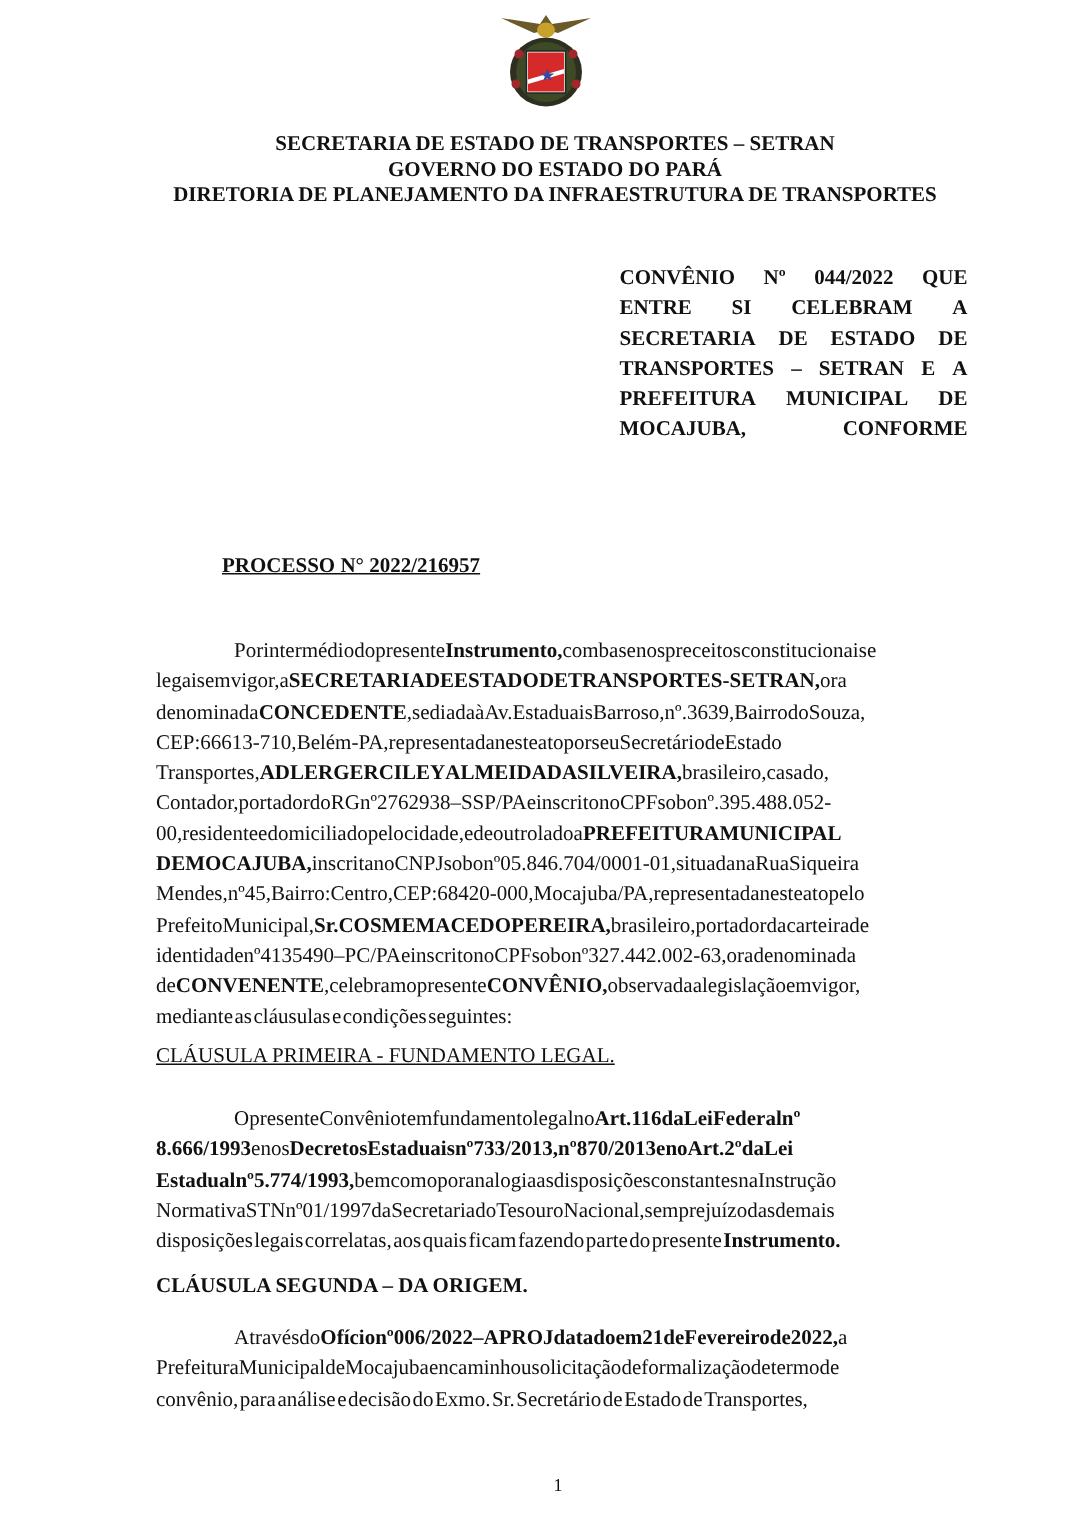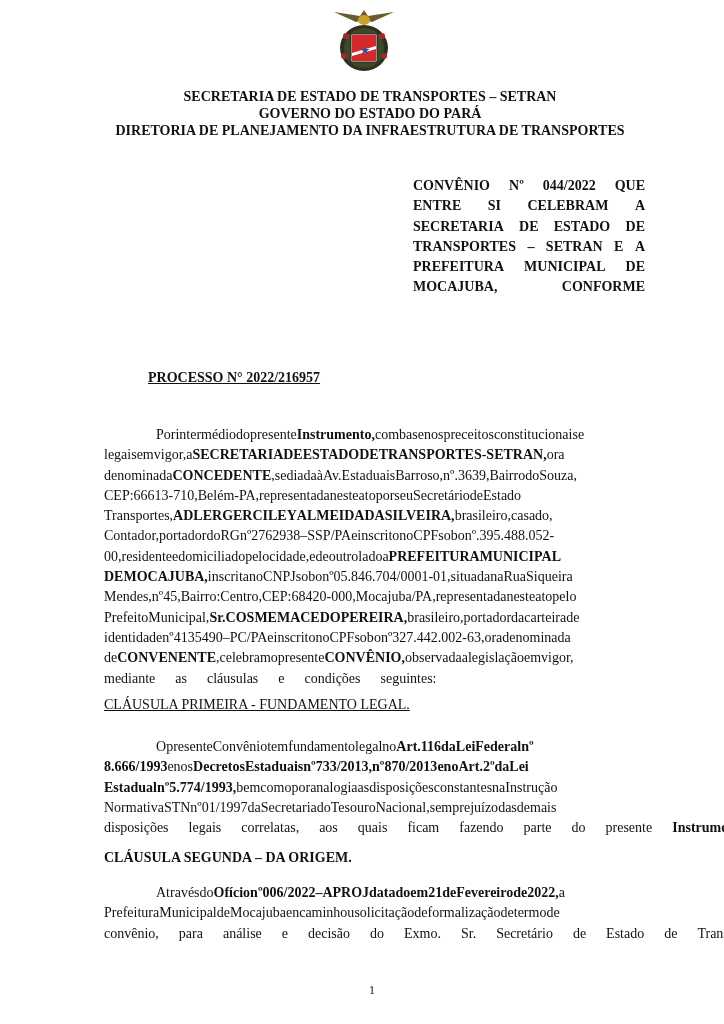--- a/index.html
+++ b/index.html
@@ -19,21 +19,21 @@
             font-weight: bold; font-size: 14px; line-height: 20.3px; }
   .ementa .ln { display: flex; justify-content: space-between; white-space: nowrap; }
   .ementa .ln.last { justify-content: flex-start; }
   .ementa .ln span { display: inline-block; }
 
   .processo { position: absolute; left: 104px; top: 370px; font-weight: bold;
               font-size: 14px; text-decoration: underline; white-space: nowrap; margin-left: 44px; }
 
   .para { position: absolute; left: 104px; width: 544px; font-size: 14px; line-height: 20.3px; }
   .para .ln { display: flex; justify-content: flex-start; white-space: nowrap; }
-  .para .ln.last { justify-content: flex-start; gap: 20px; }
+  .para .ln.last { justify-content: flex-start; gap: 1px; }
   .para .ln.indent { padding-left: 52px; }
   .para b { font-weight: bold; }
 
   .p1 { top: 425px; }
   .clause1-title { position: absolute; left: 104px; top: 697px; font-weight: normal; font-size: 14px;
                    text-decoration: underline; white-space: nowrap; }
   .p2 { top: 737px; }
   .clause2-title { position: absolute; left: 104px; top: 850px; font-weight: bold; font-size: 14px;
                    white-space: nowrap; }
   .p3 { top: 883px; }

